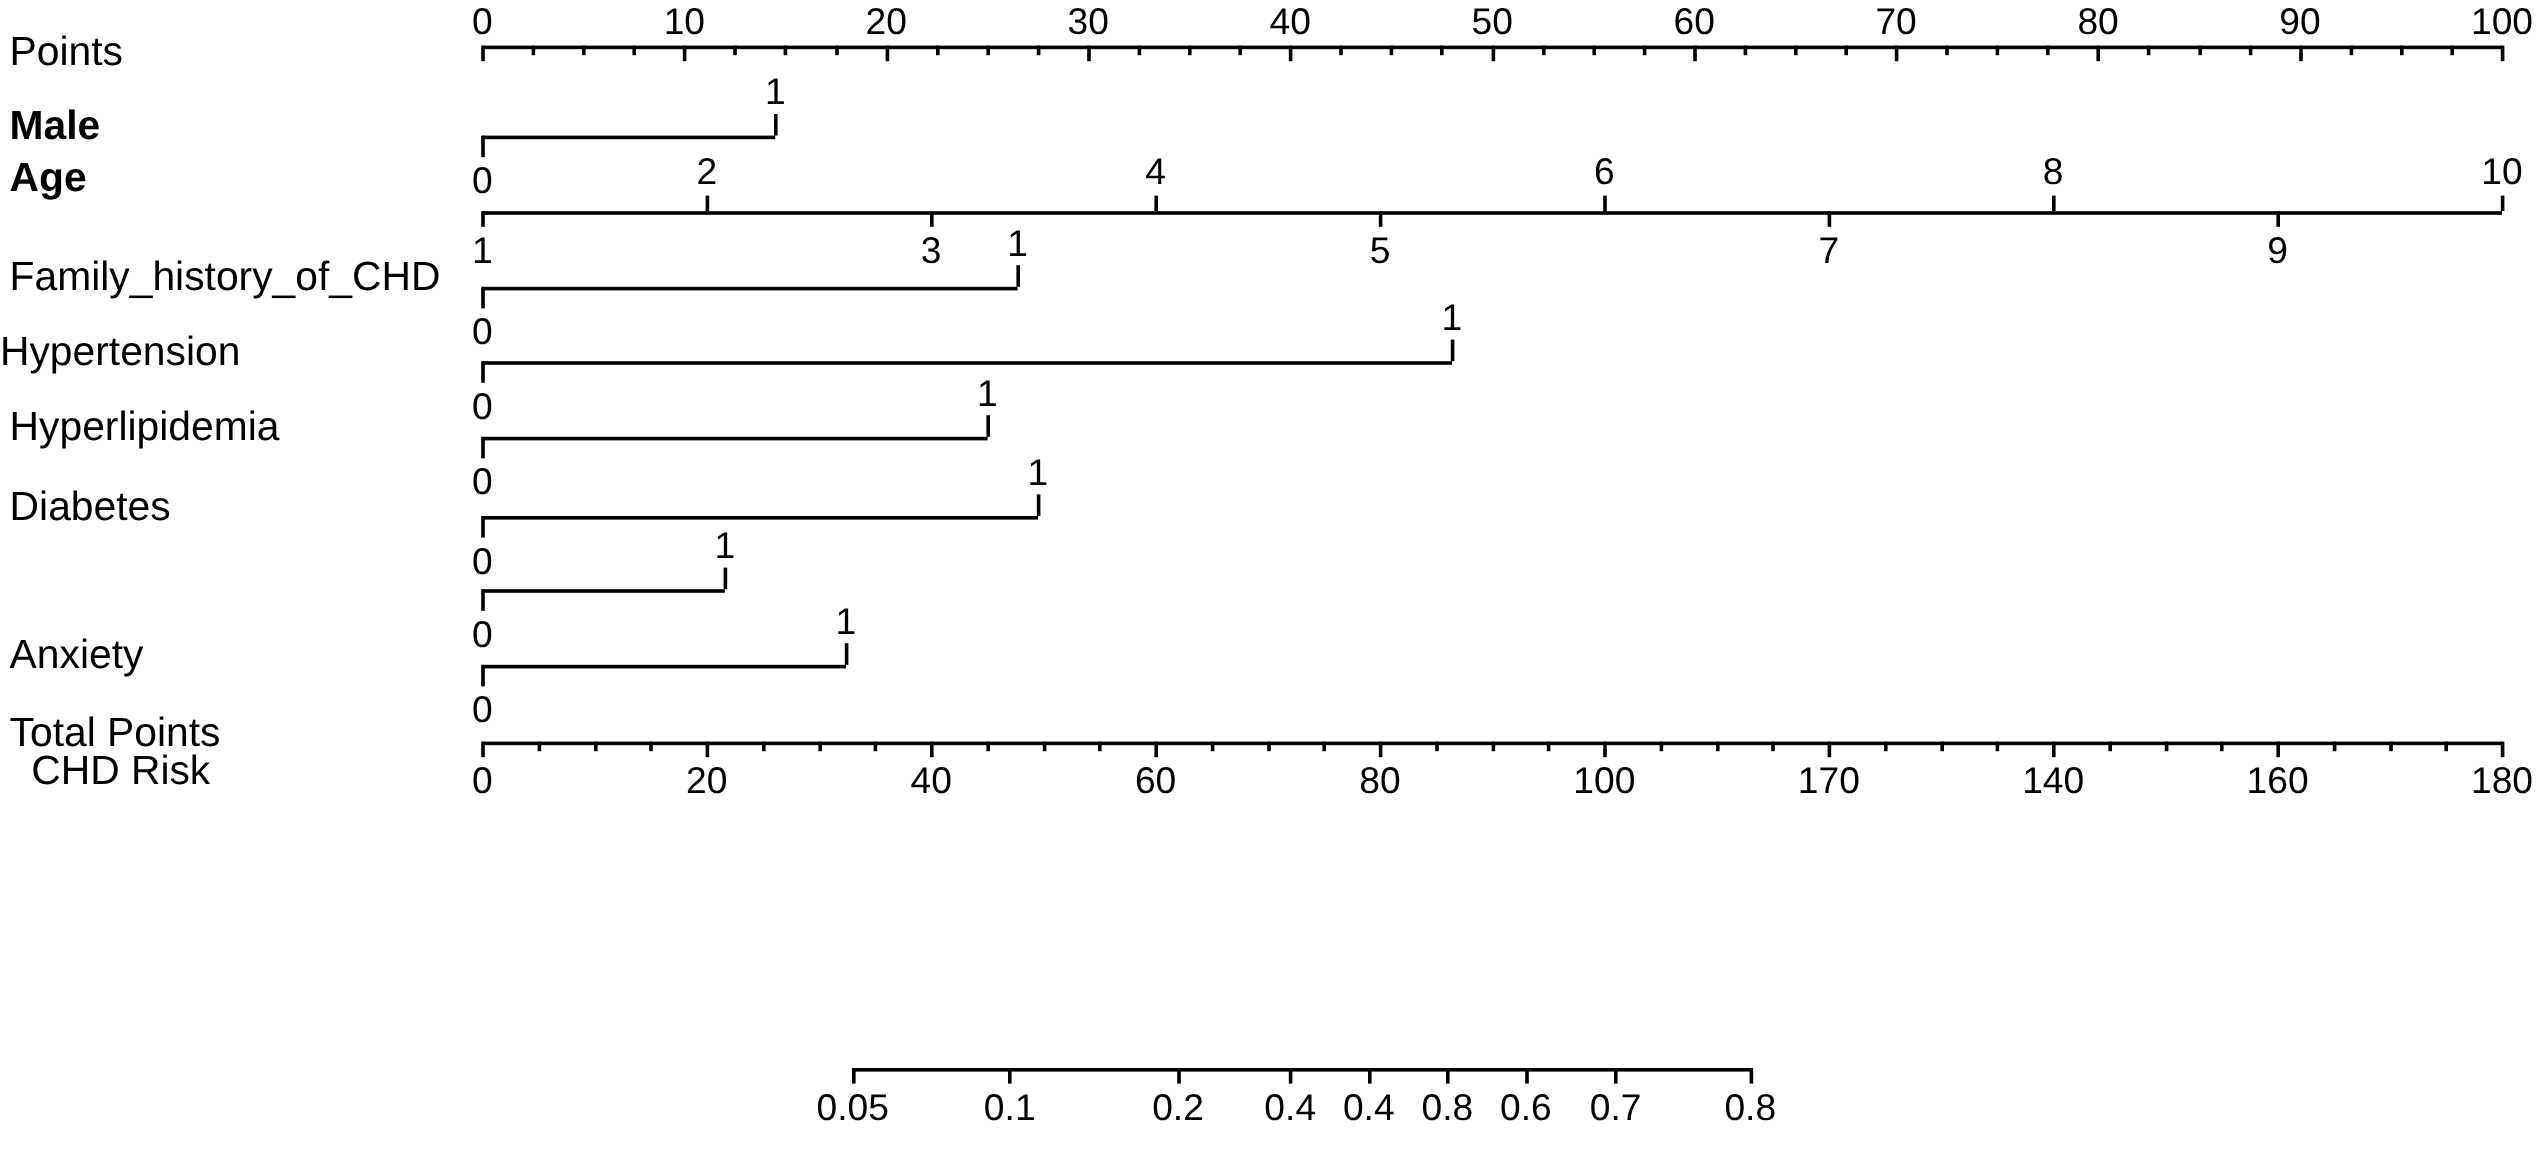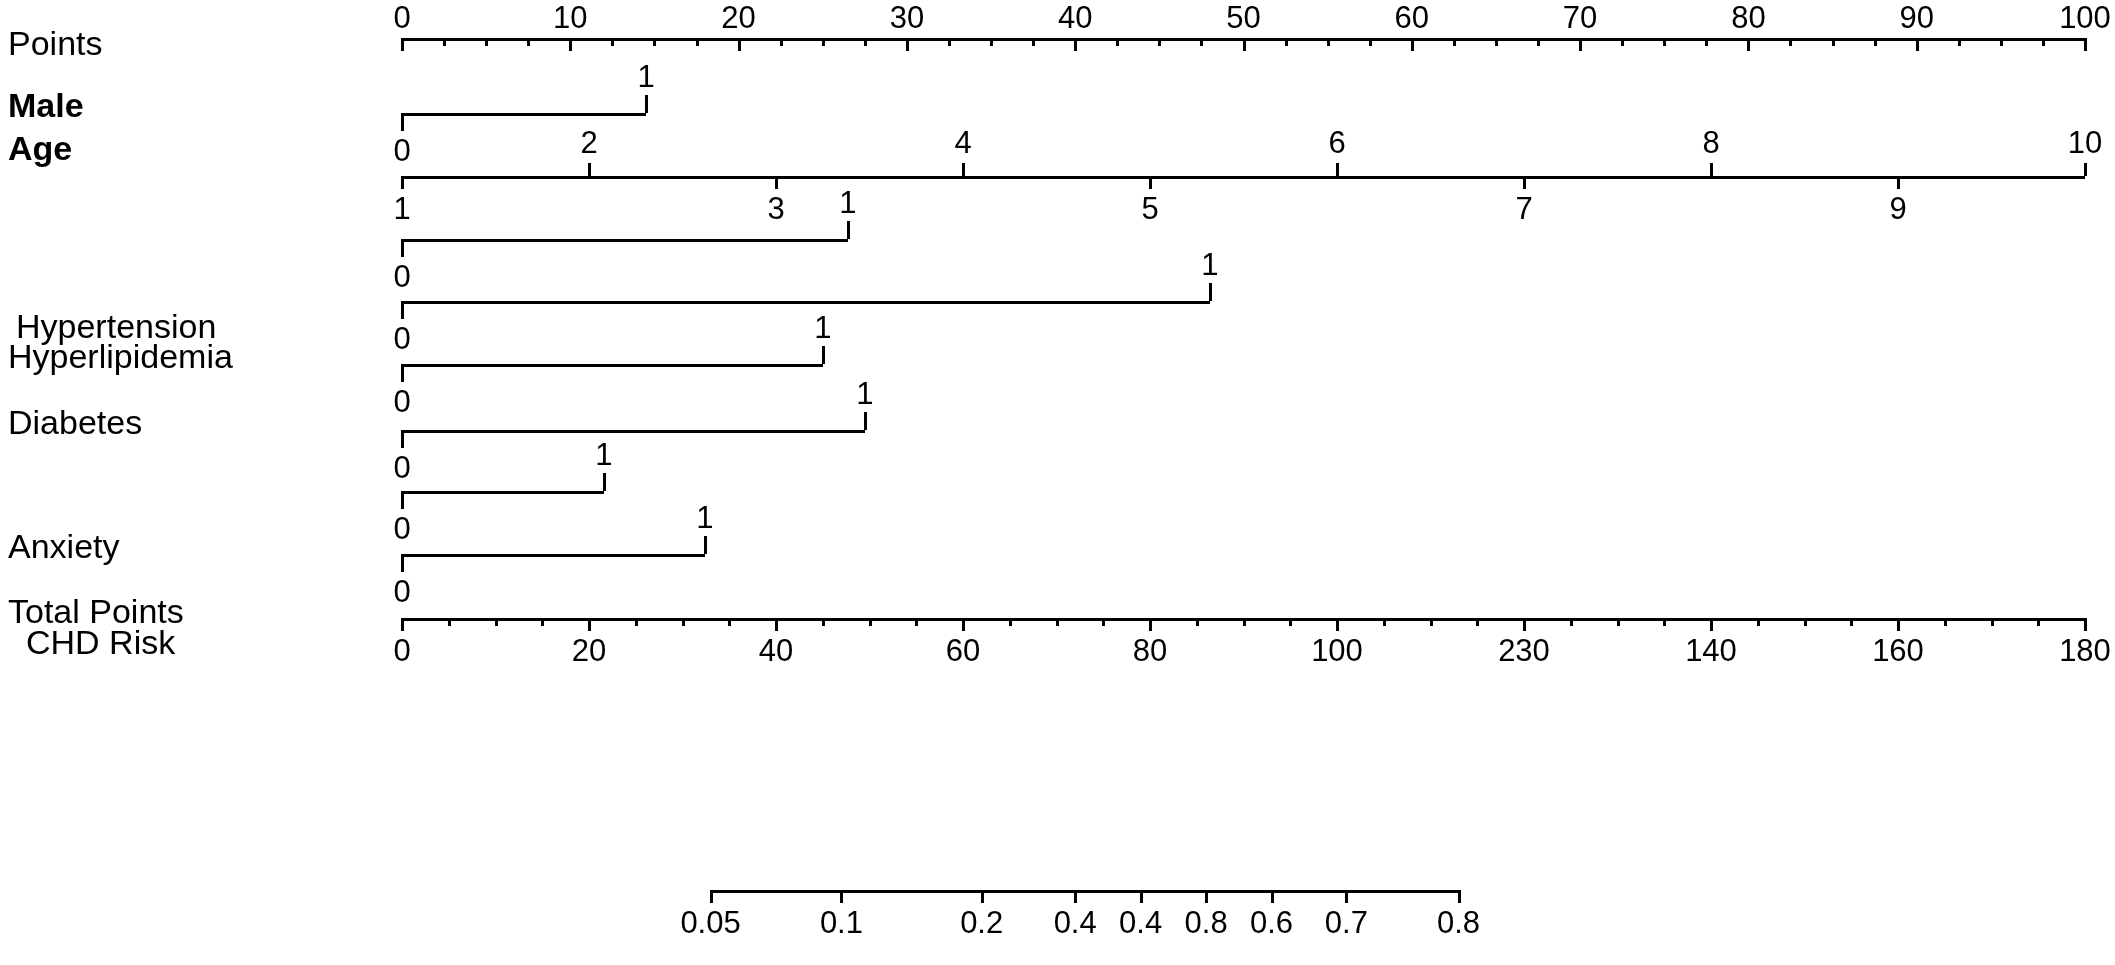--- a/index.html
+++ b/index.html
@@ -141,26 +141,27 @@
     <div class="tick" style="left: 588px; top: 163px; height: 13px;"></div>
     <div class="tick-label" style="left: 589px; top: 127px;">2</div>
     <div class="tick" style="left: 962px; top: 163px; height: 13px;"></div>
     <div class="tick-label" style="left: 963px; top: 127px;">4</div>
     <div class="tick" style="left: 1336px; top: 163px; height: 13px;"></div>
     <div class="tick-label" style="left: 1337px; top: 127px;">6</div>
     <div class="tick" style="left: 1710px; top: 163px; height: 13px;"></div>
     <div class="tick-label" style="left: 1711px; top: 127px;">8</div>
     <div class="tick" style="left: 2084px; top: 163px; height: 13px;"></div>
     <div class="tick-label" style="left: 2085px; top: 127px;">10</div>
+    <div class="row-label" style="left: 8px; top: 214px;">Family_history_of_CHD</div>
     <div class="axis-line" style="left: 402px; top: 239px; width: 445.995px;"></div>
     <div class="bracket-stem" style="left: 401px; top: 239px; height: 18px;"></div>
     <div class="bracket-stem" style="left: 846.995px; top: 221px; height: 18px;"></div>
     <div class="bin-label" style="left: 847.995px; top: 187px;">1</div>
     <div class="bin-label" style="left: 402px; top: 261px;">0</div>
-    <div class="row-label" style="left: 16px; top: 276px; margin-top: 33px;">Hypertension</div>
+    <div class="row-label" style="left: 0; top: 276px;">Hypertension</div>
     <div class="axis-line" style="left: 402px; top: 301px; width: 807.84px;"></div>
     <div class="bracket-stem" style="left: 401px; top: 301px; height: 18px;"></div>
     <div class="bracket-stem" style="left: 1208.84px; top: 283px; height: 18px;"></div>
     <div class="bin-label" style="left: 1209.84px; top: 249px;">1</div>
     <div class="bin-label" style="left: 402px; top: 323px;">0</div>
     <div class="row-label" style="left: 8px; top: 339px;">Hyperlipidemia</div>
     <div class="axis-line" style="left: 402px; top: 364px; width: 420.75px;"></div>
     <div class="bracket-stem" style="left: 401px; top: 364px; height: 18px;"></div>
     <div class="bracket-stem" style="left: 821.75px; top: 346px; height: 18px;"></div>
     <div class="bin-label" style="left: 822.75px; top: 312px;">1</div>
@@ -220,21 +221,21 @@
     <div class="tick" style="left: 1943.75px; top: 618px; height: 8px;"></div>
     <div class="tick" style="left: 1990.5px; top: 618px; height: 8px;"></div>
     <div class="tick" style="left: 2037.25px; top: 618px; height: 8px;"></div>
     <div class="tick" style="left: 2084px; top: 618px; height: 13px;"></div>
     <div class="tick-label" style="left: 402px; top: 635px;">0</div>
     <div class="tick-label" style="left: 589px; top: 635px;">20</div>
     <div class="tick-label" style="left: 776px; top: 635px;">40</div>
     <div class="tick-label" style="left: 963px; top: 635px;">60</div>
     <div class="tick-label" style="left: 1150px; top: 635px;">80</div>
     <div class="tick-label" style="left: 1337px; top: 635px;">100</div>
-    <div class="tick-label" style="left: 1524px; top: 635px;">230</div>
+    <div class="tick-label" style="left: 1524px; top: 635px;">170</div>
     <div class="tick-label" style="left: 1711px; top: 635px;">140</div>
     <div class="tick-label" style="left: 1898px; top: 635px;">160</div>
     <div class="tick-label" style="left: 2085px; top: 635px;">180</div>
     <div class="row-label" style="left: 26px; top: 625px;">CHD Risk</div>
     <div class="axis-line" style="left: 710.55px; top: 890px; width: 748px;"></div>
     <div class="tick" style="left: 709.55px; top: 890px; height: 13px;"></div>
     <div class="tick-label" style="left: 710.55px; top: 907px;">0.05</div>
     <div class="tick" style="left: 840.45px; top: 890px; height: 13px;"></div>
     <div class="tick-label" style="left: 841.45px; top: 907px;">0.1</div>
     <div class="tick" style="left: 980.7px; top: 890px; height: 13px;"></div>

